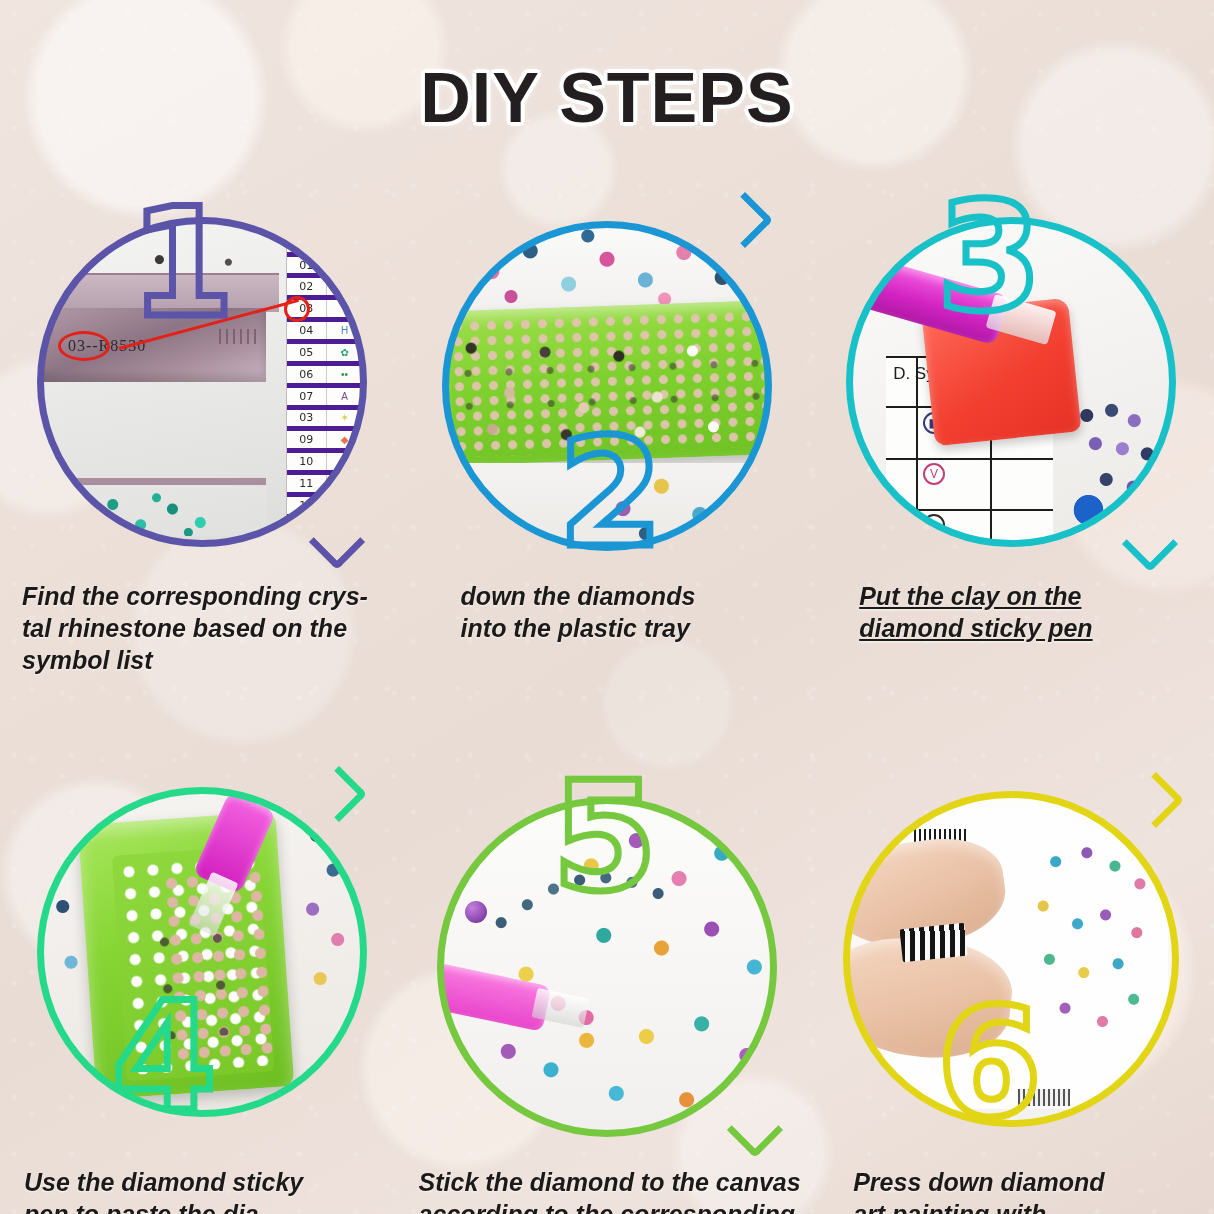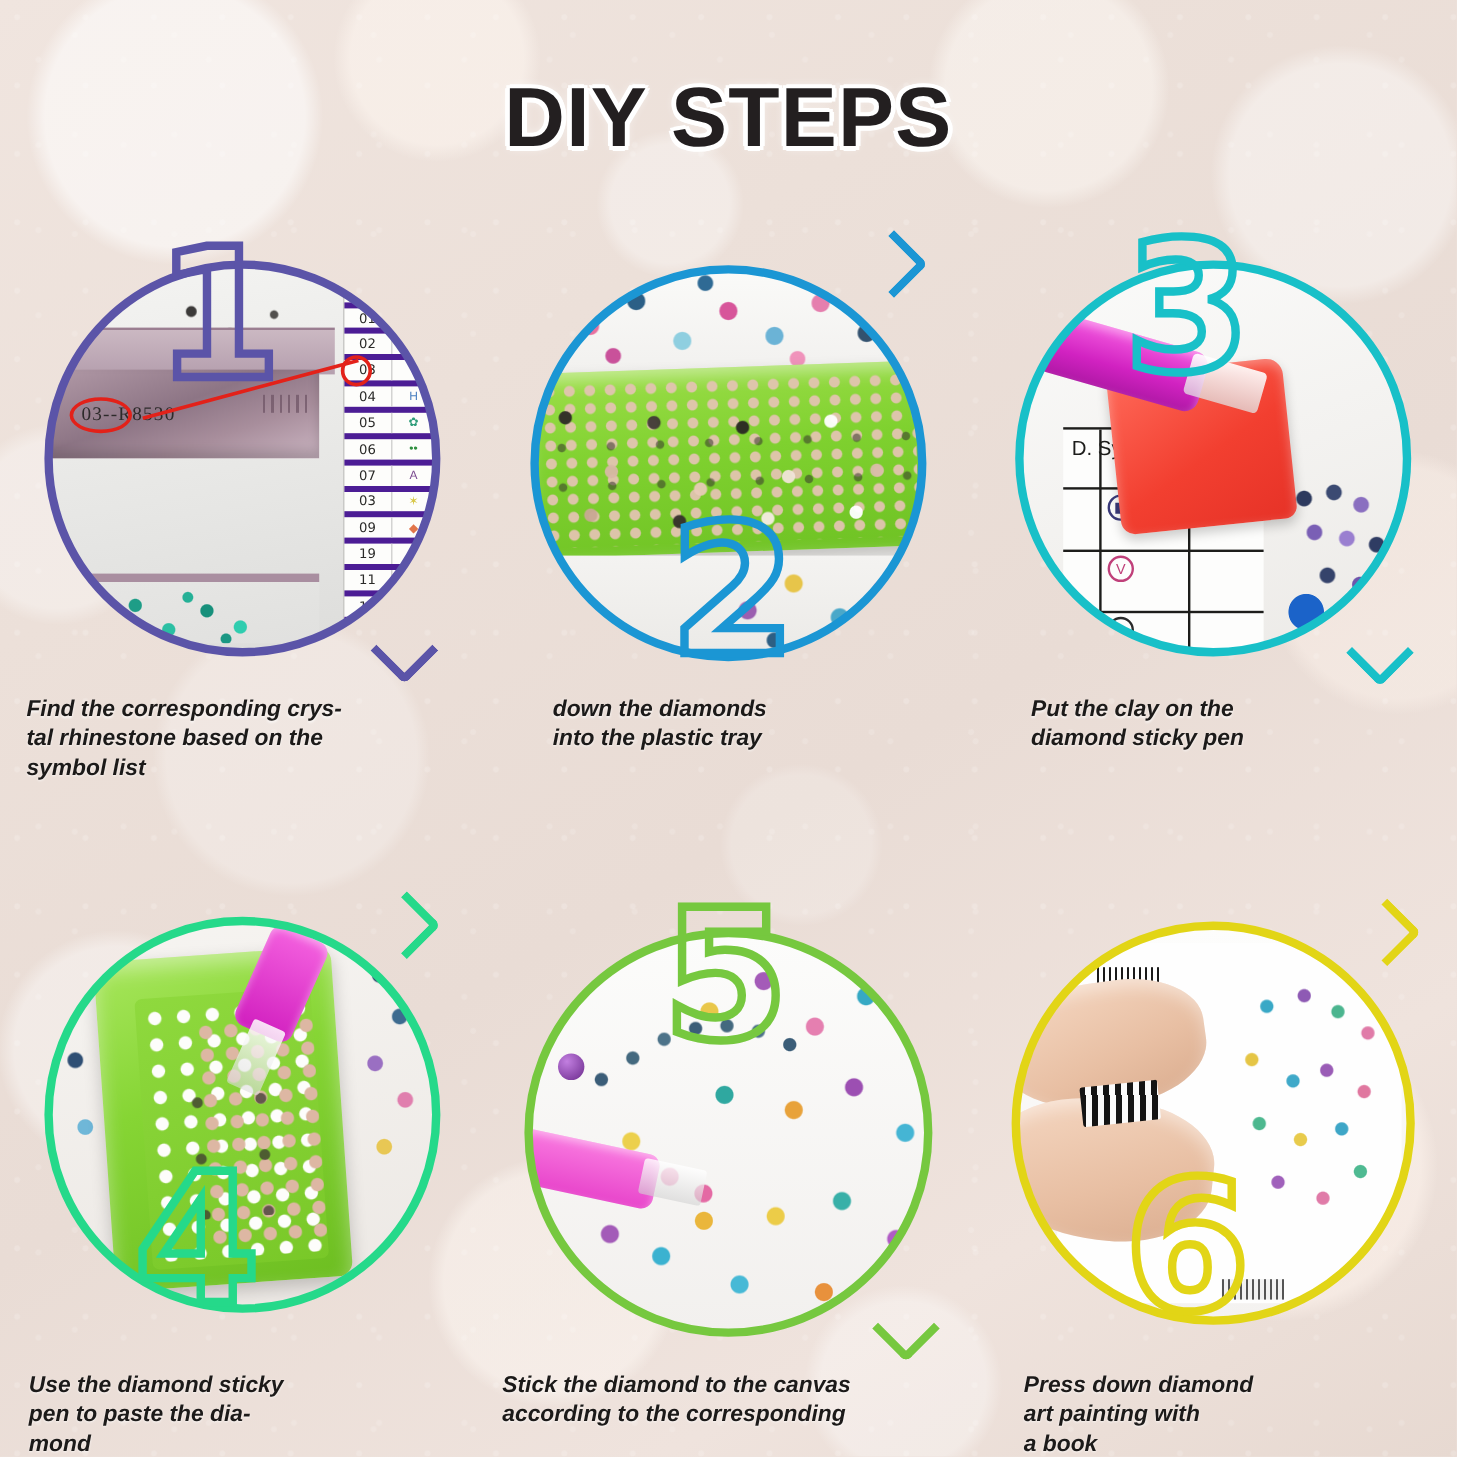--- a/index.html
+++ b/index.html
@@ -87,21 +87,21 @@
     position:absolute;
     font-size:150px; font-weight:bold; line-height:1;
     color:transparent;
     font-family:"DejaVu Sans", sans-serif;
     z-index:6;
     pointer-events:none;
   }
 
   
   .caption{
-    font-size:19px; font-weight:bold; font-style:italic;
+    font-size:25px; font-weight:bold; font-style:italic;
     color:#1c1a19; line-height:1.28;
     padding:0 4px;
     text-shadow:0 1px 2px rgba(255,255,255,.75);
   }
   .cap-1{ margin-left:18px; }
   .cap-2{ margin-left:52px; }
   .cap-3{ margin-left:46px; }
   .cap-4{ margin-left:20px; }
   .cap-5{ margin-left:10px; }
   .cap-6{ margin-left:40px; }
@@ -436,21 +436,21 @@
                   </div>
                 <div class="sr">
                     <div class="sn">03</div>
                     <div class="sy" style="color:#d8c84a">✶</div>
                   </div>
                 <div class="sr">
                     <div class="sn">09</div>
                     <div class="sy" style="color:#e2764a">◆</div>
                   </div>
                 <div class="sr">
-                    <div class="sn">19</div>
+                    <div class="sn">10</div>
                     <div class="sy" style="color:#1f7fc0">⬭</div>
                   </div>
                 <div class="sr">
                     <div class="sn">11</div>
                     <div class="sy"></div>
                   </div>
                 <div class="sr">
                     <div class="sn">12</div>
                     <div class="sy"></div>
                   </div>
@@ -510,21 +510,21 @@
               <div class="pen"></div>
               <div class="tip"></div>
               <div class="beads"></div>
               <div class="leaf"></div>
             </div>
           </div>
           <div class="ring" style="top:37px; border:7px solid #18c0c8;"></div>
           <div class="tab" style="right:44px; bottom:16px; border-right:7px solid #18c0c8; border-bottom:7px solid #18c0c8; border-radius:0 0 6px 0;"></div>
           <div class="numeral" style="left:128px; top:2px; -webkit-text-stroke:7px #18c0c8;">3</div>
         </div>
-        <div class="caption cap-3" style="white-space: pre-line;">Put the clay on the
+        <div class="caption cap-3" style="white-space: pre-line; text-decoration: underline;">Put the clay on the
 diamond sticky pen</div>
       </div>
     </div>
 
     <div class="row" style="margin-top:90px;">
 
       <div class="cell">
         <div class="circle-area">
           <div class="photo-circle" style="top:26px;">
             <div class="ph p4">

